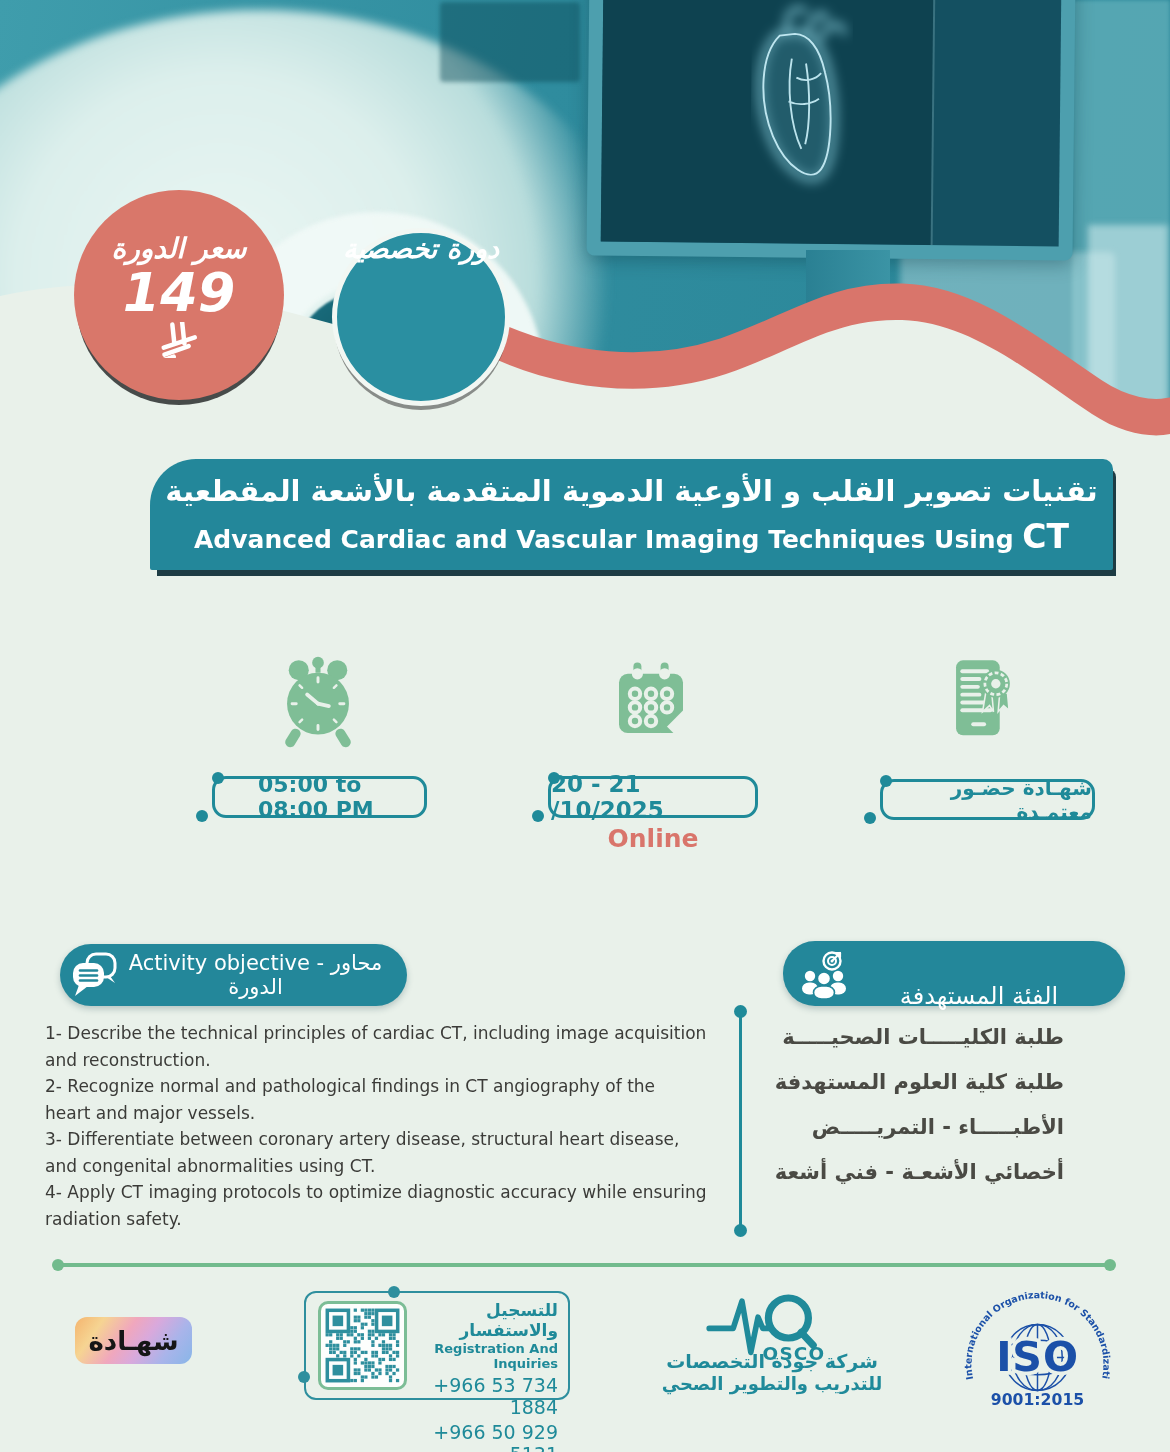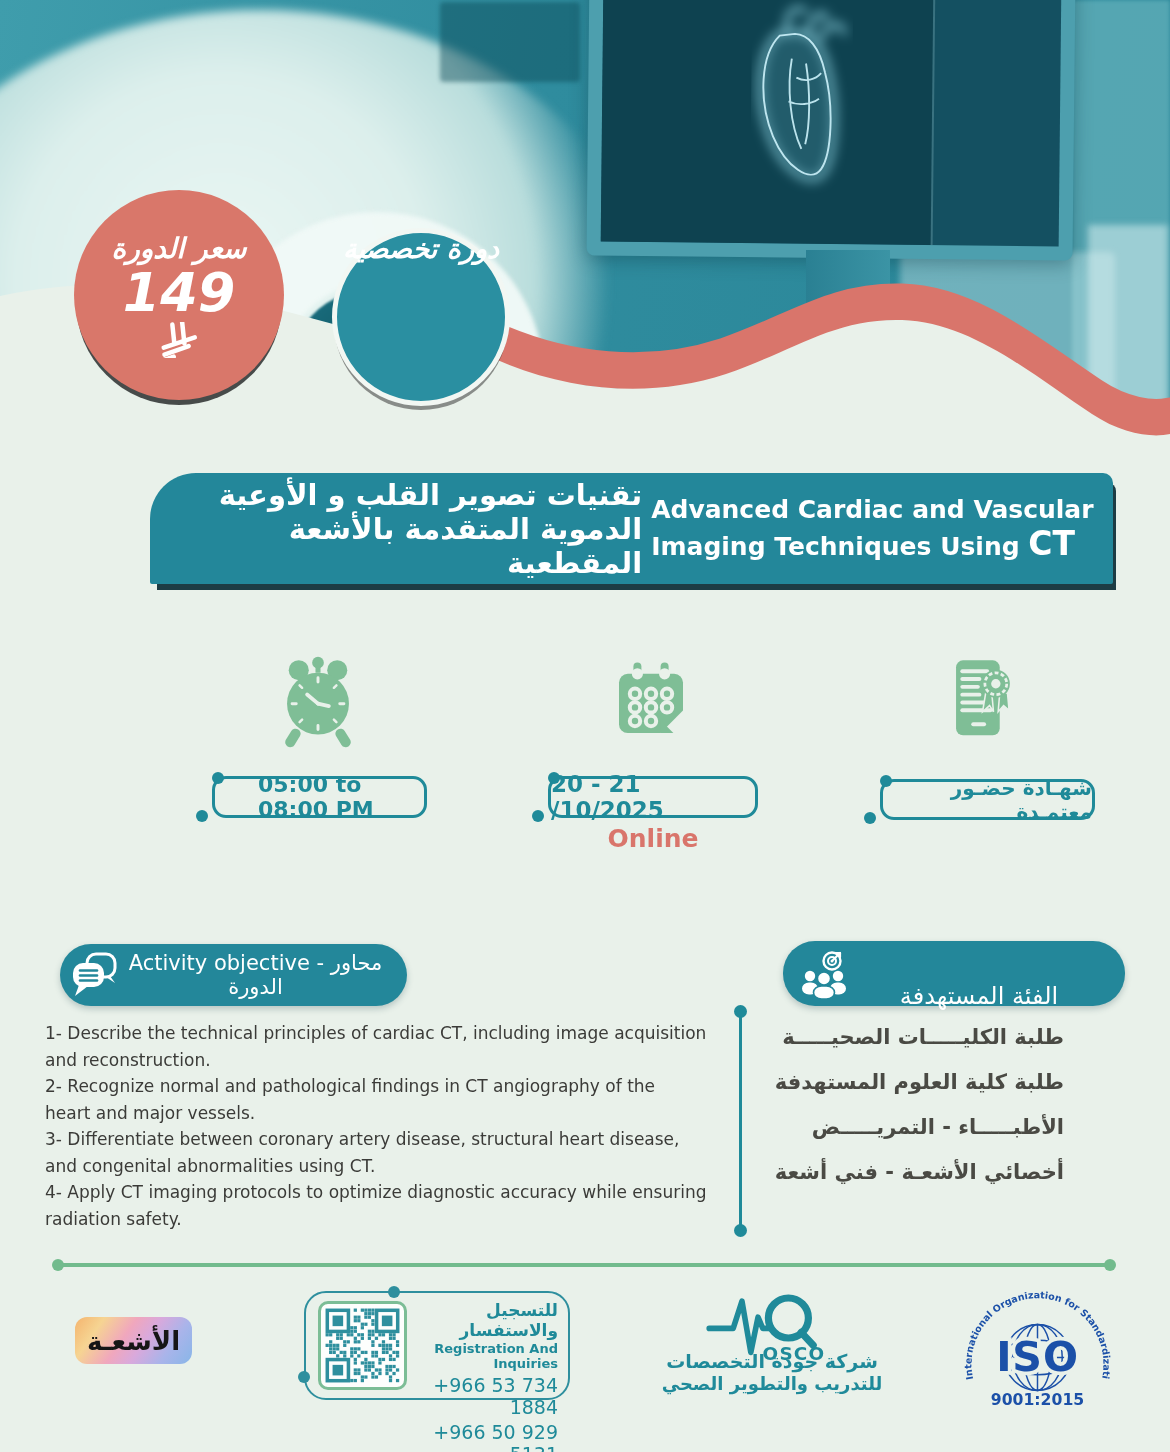--- a/index.html
+++ b/index.html
@@ -39,23 +39,23 @@
                   background:#d9776a; box-shadow:0 7px 0 -2px rgba(42,46,46,.85);
                   display:flex; flex-direction:column; align-items:center; justify-content:center; color:#fff; z-index:5;font-style:italic; }
   .price-title { font-size:28px; font-weight:700; }
   .price-amount { font-size:54px; font-weight:700; line-height:1.05; }
   .type-circle { position:absolute; left:332px; top:228px; width:178px; height:178px; border-radius:50%;
                  background:#2a8fa1; border:5px solid #f2f7f3; box-shadow:0 6px 0 -2px rgba(40,40,40,.5);
                  display:flex; align-items:flex-start; justify-content:center; z-index:4;font-style:italic; }
   .type-label { color:#fff; font-size:27px; font-weight:700; }
 
   
-  .banner { position:absolute; left:150px; top:473px; width:963px; height:111px; background:#23879a;
+  .banner { position:absolute; left:150px; top:459px; width:963px; height:111px; background:#23879a;
             border-radius:46px 10px 2px 2px; box-shadow:5px 8px 0 -2px #1d3c44;
-            display:flex; flex-direction:row; align-items:center; justify-content:center; gap:9px; }
+            display:flex; flex-direction:column; align-items:center; justify-content:center; gap:9px; }
   .banner-ar { color:#fff; font-size:29px; font-weight:700; direction:rtl; }
   .banner-en { color:#fff; font-size:25px; font-weight:700; }
   .banner-en b { font-size:33px; font-weight:800; }
 
   
   .tag { position:absolute; border:3px solid #1f8a99; border-radius:14px; color:#1f8a99;
          display:flex; align-items:center; justify-content:center; font-weight:700; background:transparent; }
   .tag::before, .tag::after { content:""; position:absolute; width:12px; height:12px; border-radius:50%; background:#1f8a99; }
   .tag::before { top:-7px; left:-3px; }
   .tag::after  { bottom:-7px; left:-19px; }
@@ -93,21 +93,21 @@
                    border-radius:50%; background:#72bb8d; }
   .hr-green::before { left:-4px; } .hr-green::after { right:-4px; }
 
   
   .tamara { position:absolute; left:75px; top:1317px; width:117px; height:47px; border-radius:12px;
             background:linear-gradient(125deg,#f4b46e 0%,#f6d492 20%,#f0a7bd 42%,#d9a9dc 58%,#a9b4ea 78%,#88b6e8 100%);
             display:flex; align-items:center; justify-content:center; color:#161616;
             font-size:26px; font-weight:700; direction:rtl; }
 
   .qr-block { position:absolute; left:304px; top:1291px; width:266px; height:109px;
-              border:2.5px solid #2e8f9e; border-radius:22px; }
+              border:2.5px solid #2e8f9e; border-radius:12px; }
   .qr-block .dot1, .qr-block .dot2 { position:absolute; width:12px; height:12px; border-radius:50%; background:#2e8f9e; }
   .qr-block .dot1 { left:82px; top:-7px; }
   .qr-block .dot2 { left:-8px; top:78px; }
   .qr-box { position:absolute; left:12px; top:8px; width:89px; height:89px; background:#fdfefd;
             border:3px solid #7cbd96; border-radius:10px; padding:3px; }
   .reg-col { position:absolute; right:10px; top:7px; width:152px; text-align:right; color:#1f8a99; }
   .reg-ar { font-size:17px; font-weight:700; direction:rtl; }
   .reg-en { font-size:13px; font-weight:700; margin-top:1px; }
   .reg-ph { font-size:19px; font-weight:400; margin-top:3px; direction:ltr; }
 
@@ -318,21 +318,21 @@
 
   <div class="audience-list">
     <div class="aud-item">طلبة الكليـــــات الصحيـــــة</div>
     <div class="aud-item">طلبة كلية العلوم المستهدفة</div>
     <div class="aud-item">الأطبـــــاء - التمريـــــض</div>
     <div class="aud-item">أخصائي الأشعـة - فني أشعة</div>
   </div>
 
   <div class="hr-green"></div>
 
-  <div class="tamara">الأشعـة</div>
+  <div class="tamara">شهـادة</div>
 
   <div class="qr-block">
     <div class="dot1"></div>
     <div class="dot2"></div>
     <div class="qr-box">
       <svg viewBox="0 0 100 100" width="100%" height="100%">
         <g id="qr-pattern" fill="#2e8f9e">
             <rect x="2" y="2" width="32" height="32"></rect>
             <rect fill="#fdfefd" x="6.571428571428571" y="6.571428571428571" width="22.857142857142854" height="22.857142857142854"></rect>
             <rect x="11.142857142857142" y="11.142857142857142" width="13.714285714285714" height="13.714285714285714"></rect>

